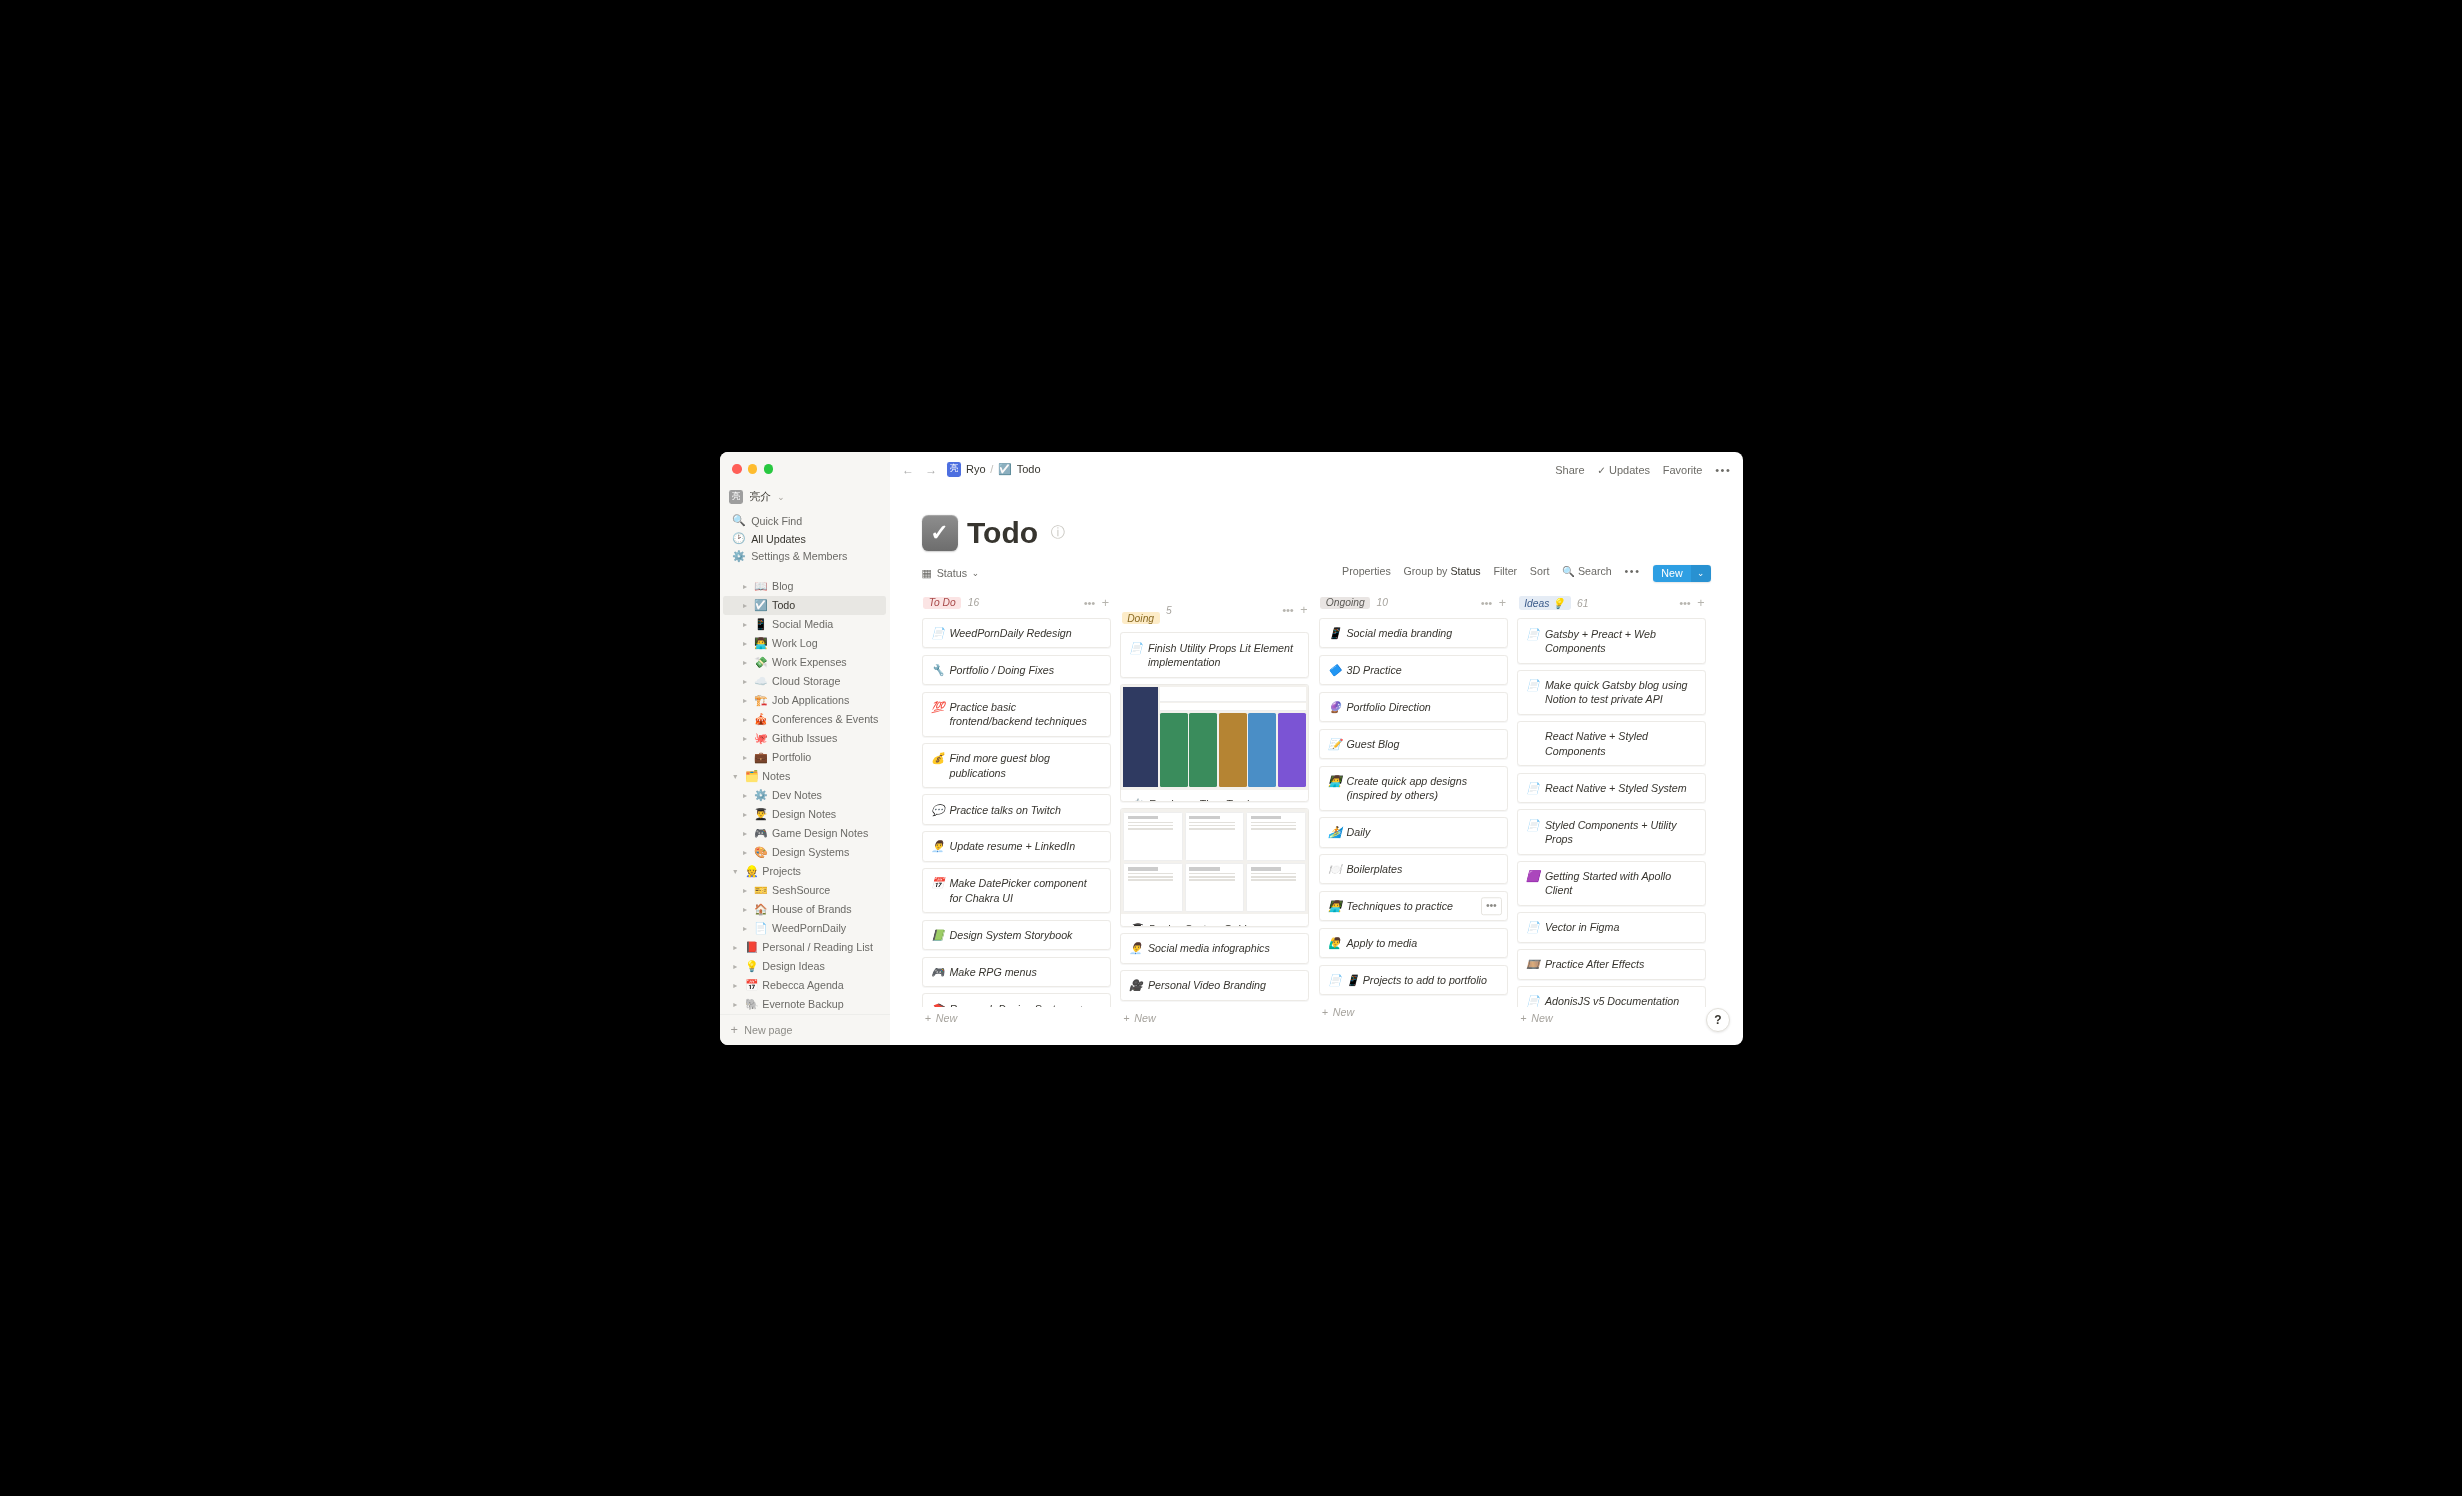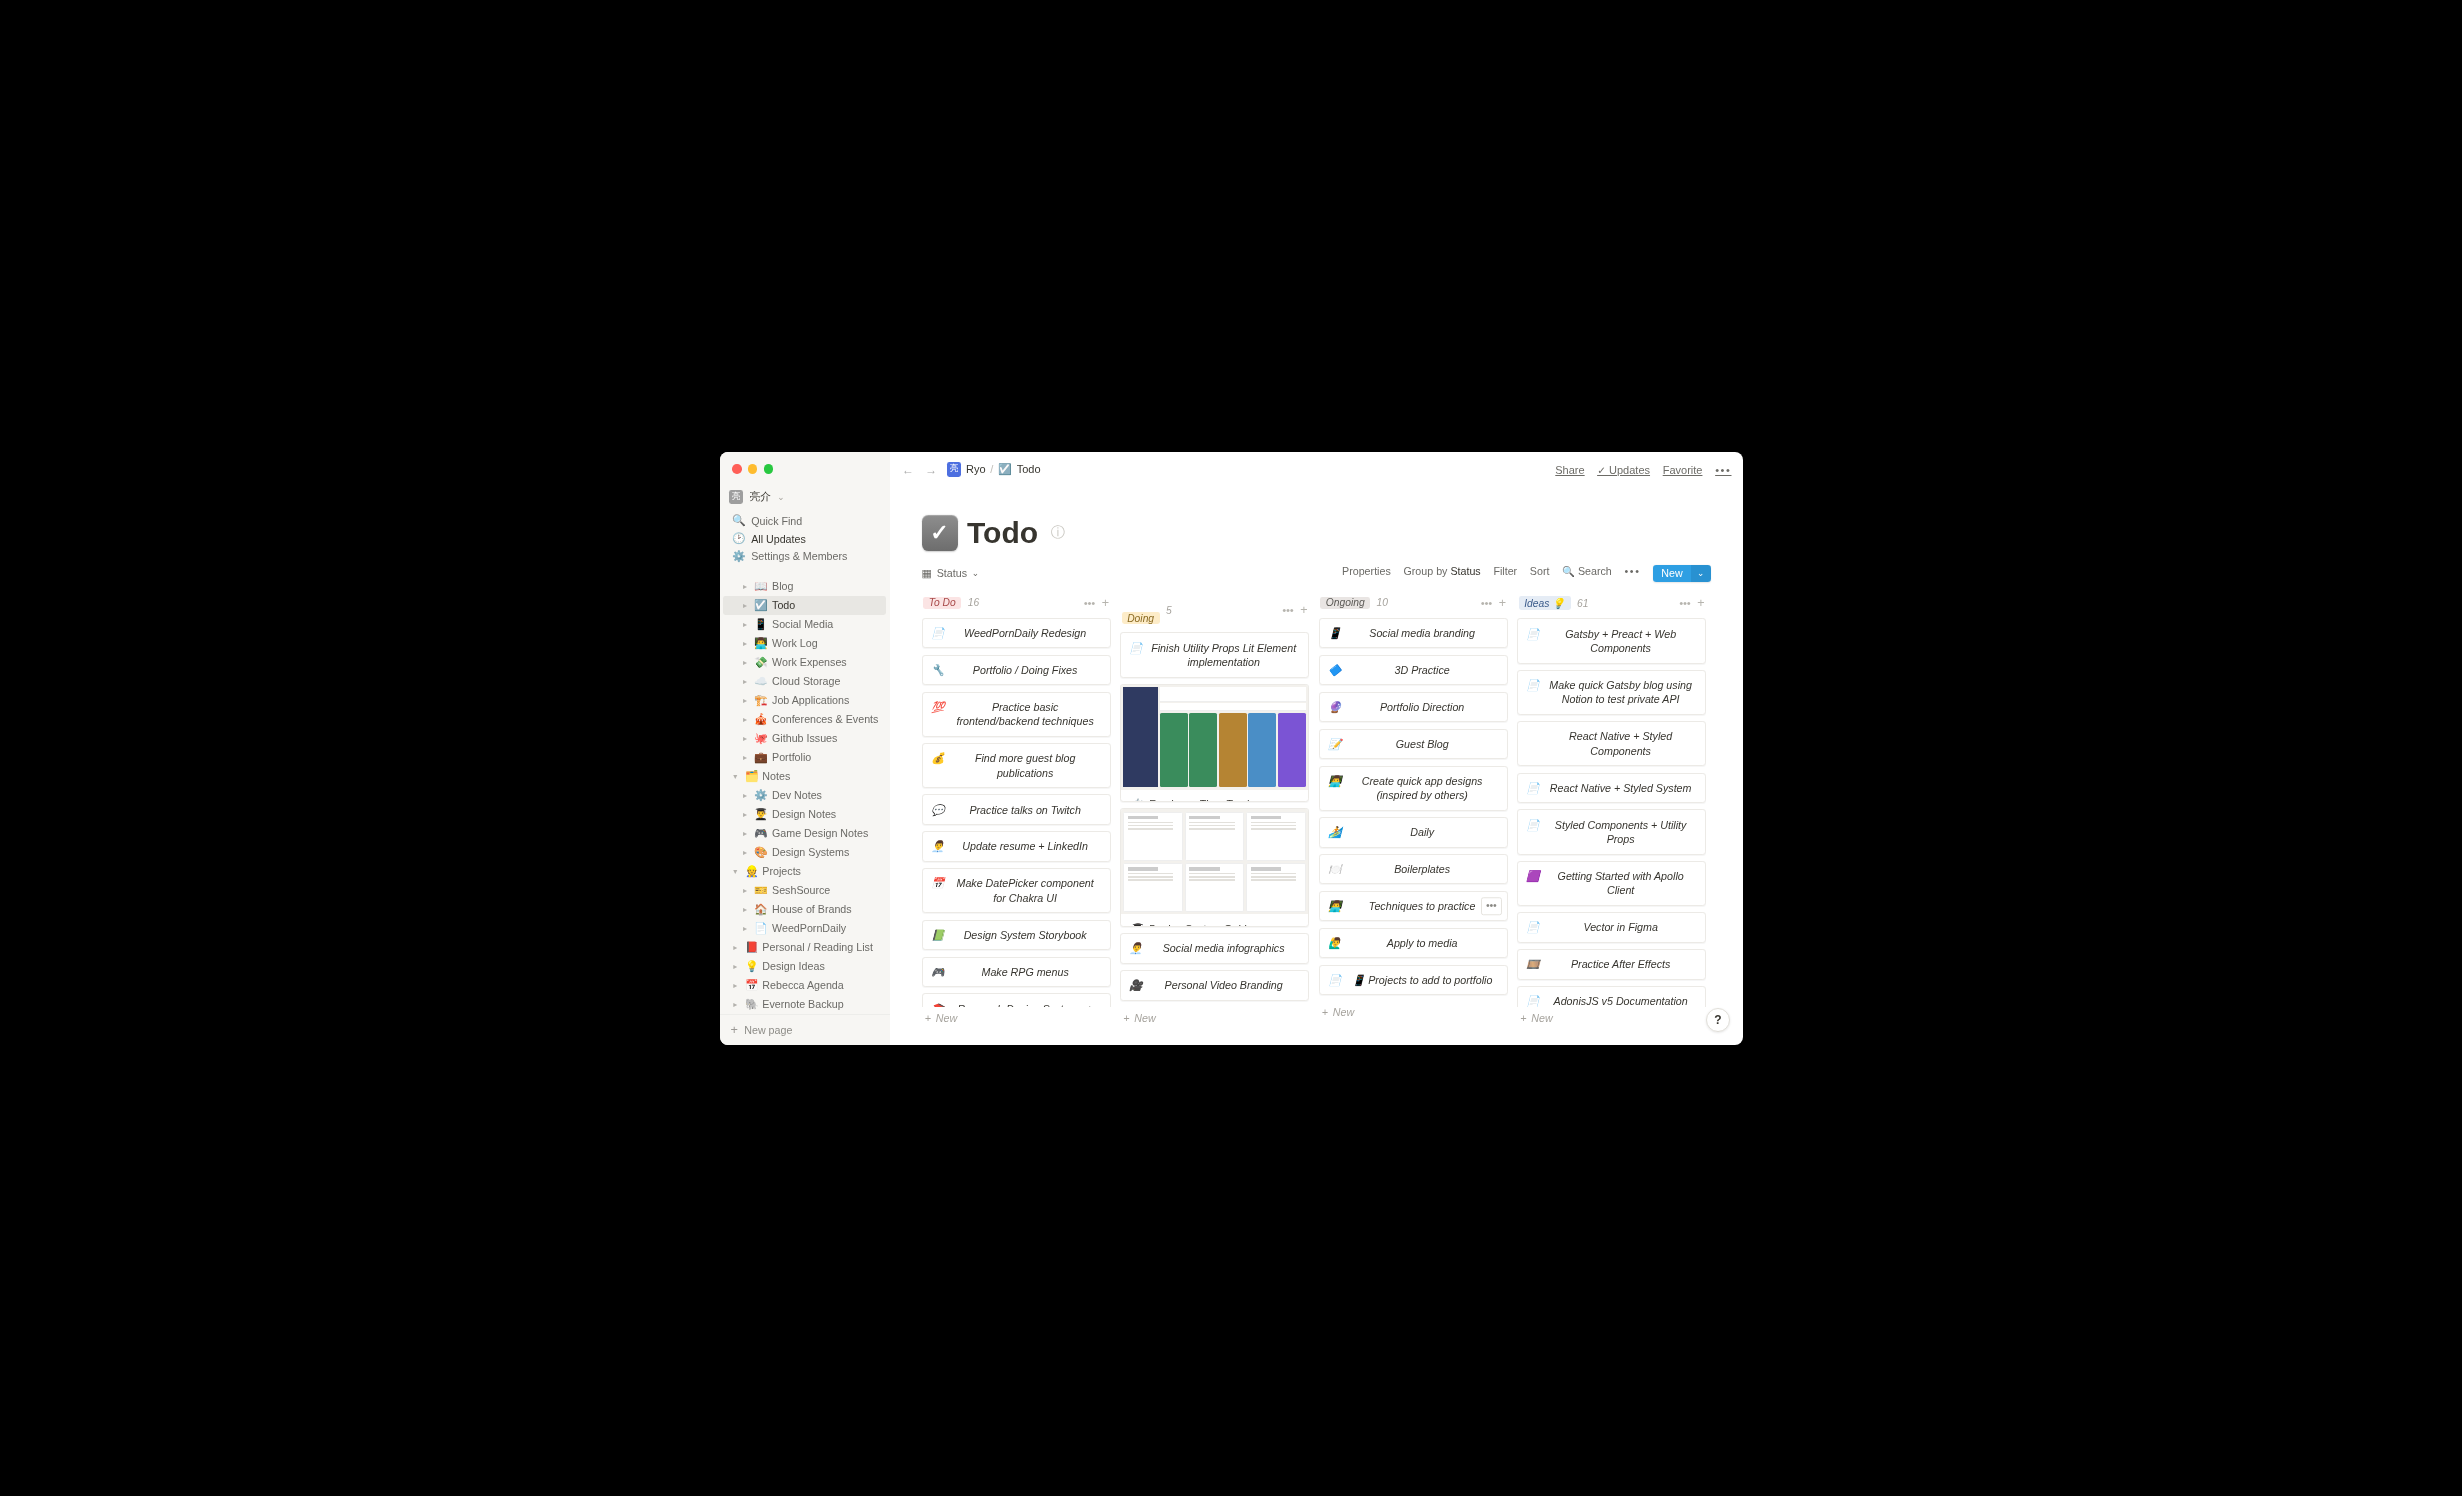--- a/index.html
+++ b/index.html
@@ -58,21 +58,21 @@
   
   .main{ flex:1; display:flex; flex-direction:column; height:100%; overflow:hidden;}
   .topbar{ height:36px; display:flex; align-items:center; padding:0 11px; gap:8px;}
   .nav-arrow{ color:#aaa; font-size:12px; cursor:pointer; padding:1.6px 1.6px;}
   .crumb{ display:flex; align-items:center; gap:4.8px; color:#37352f; font-size:11px;}
   .crumb .sep{ color:#c0beb8;}
   .crumb .pill-icon{ width:14.3px; height:14.3px; border-radius:2.4px; display:inline-flex; align-items:center; justify-content:center; font-size:8.7px;}
   .pill-blue{ background:#4d6fe0; color:#fff;}
   .grow{flex:1;}
   .top-actions{ display:flex; align-items:center; gap:12.7px; color:#6c6b66; font-size:11px;}
-  .top-actions span{cursor:pointer;text-decoration:underline;}
+  .top-actions span{cursor:pointer;}
   .check-ic{ font-size:10.3px;}
   .dots-ic{ letter-spacing:1.6px;}
   
   .page-head{ padding: 27px 32px 0 32px; display:flex; align-items:center; gap:9.5px;}
   .page-head .big-icon{
     width:36px; height:36px; border-radius:6.3px;
     background:linear-gradient(#8e8e8e,#6d6d6d);
     display:inline-flex; align-items:center; justify-content:center;
     color:#fff; font-size:22px; font-weight:bold;
     box-shadow: inset 0 0.8px 0.8px rgba(255,255,255,.3), 0 0.8px 1.6px rgba(0,0,0,.2);
@@ -113,21 +113,21 @@
   .cards{ display:flex; flex-direction:column; gap:6.3px; overflow-y:auto; padding-bottom:6.3px;}
   .card{
     background:#fff; border:0.8px solid #eceae6; border-radius:3.2px;
     padding:7.1px 8.7px;
     box-shadow: 0 0.8px 0.8px rgba(15,15,15,.04);
     cursor:pointer; font-size:10.7px; line-height:1.35;
     position:relative;
   }
   .card .ct{ display:flex; align-items:flex-start; gap:5.6px;}
   .card .ct .ci{ width:12.7px; flex-shrink:0; font-size:11px; line-height:1.3;}
-  .card .ct .txt{ flex:1;text-align:center;}
+  .card .ct .txt{ flex:1;}
   .card .hover-dots{
     position:absolute; right:4.8px; top:50%; transform:translateY(-50%);
     display:none; background:#fff; border:0.8px solid #e6e4df; border-radius:2.4px;
     padding:0.8px 4px; color:#8a8984; font-size:10.3px;
   }
   .card.show-hover .hover-dots{ display:block;}
   .card.image{ padding:0; overflow:hidden;}
   .card.image .thumb{ height:105px; background:#f3f1ed; }
   .card.image .cap{ padding:7.1px 8.7px; display:flex; gap:5.6px; align-items:flex-start;}
   

